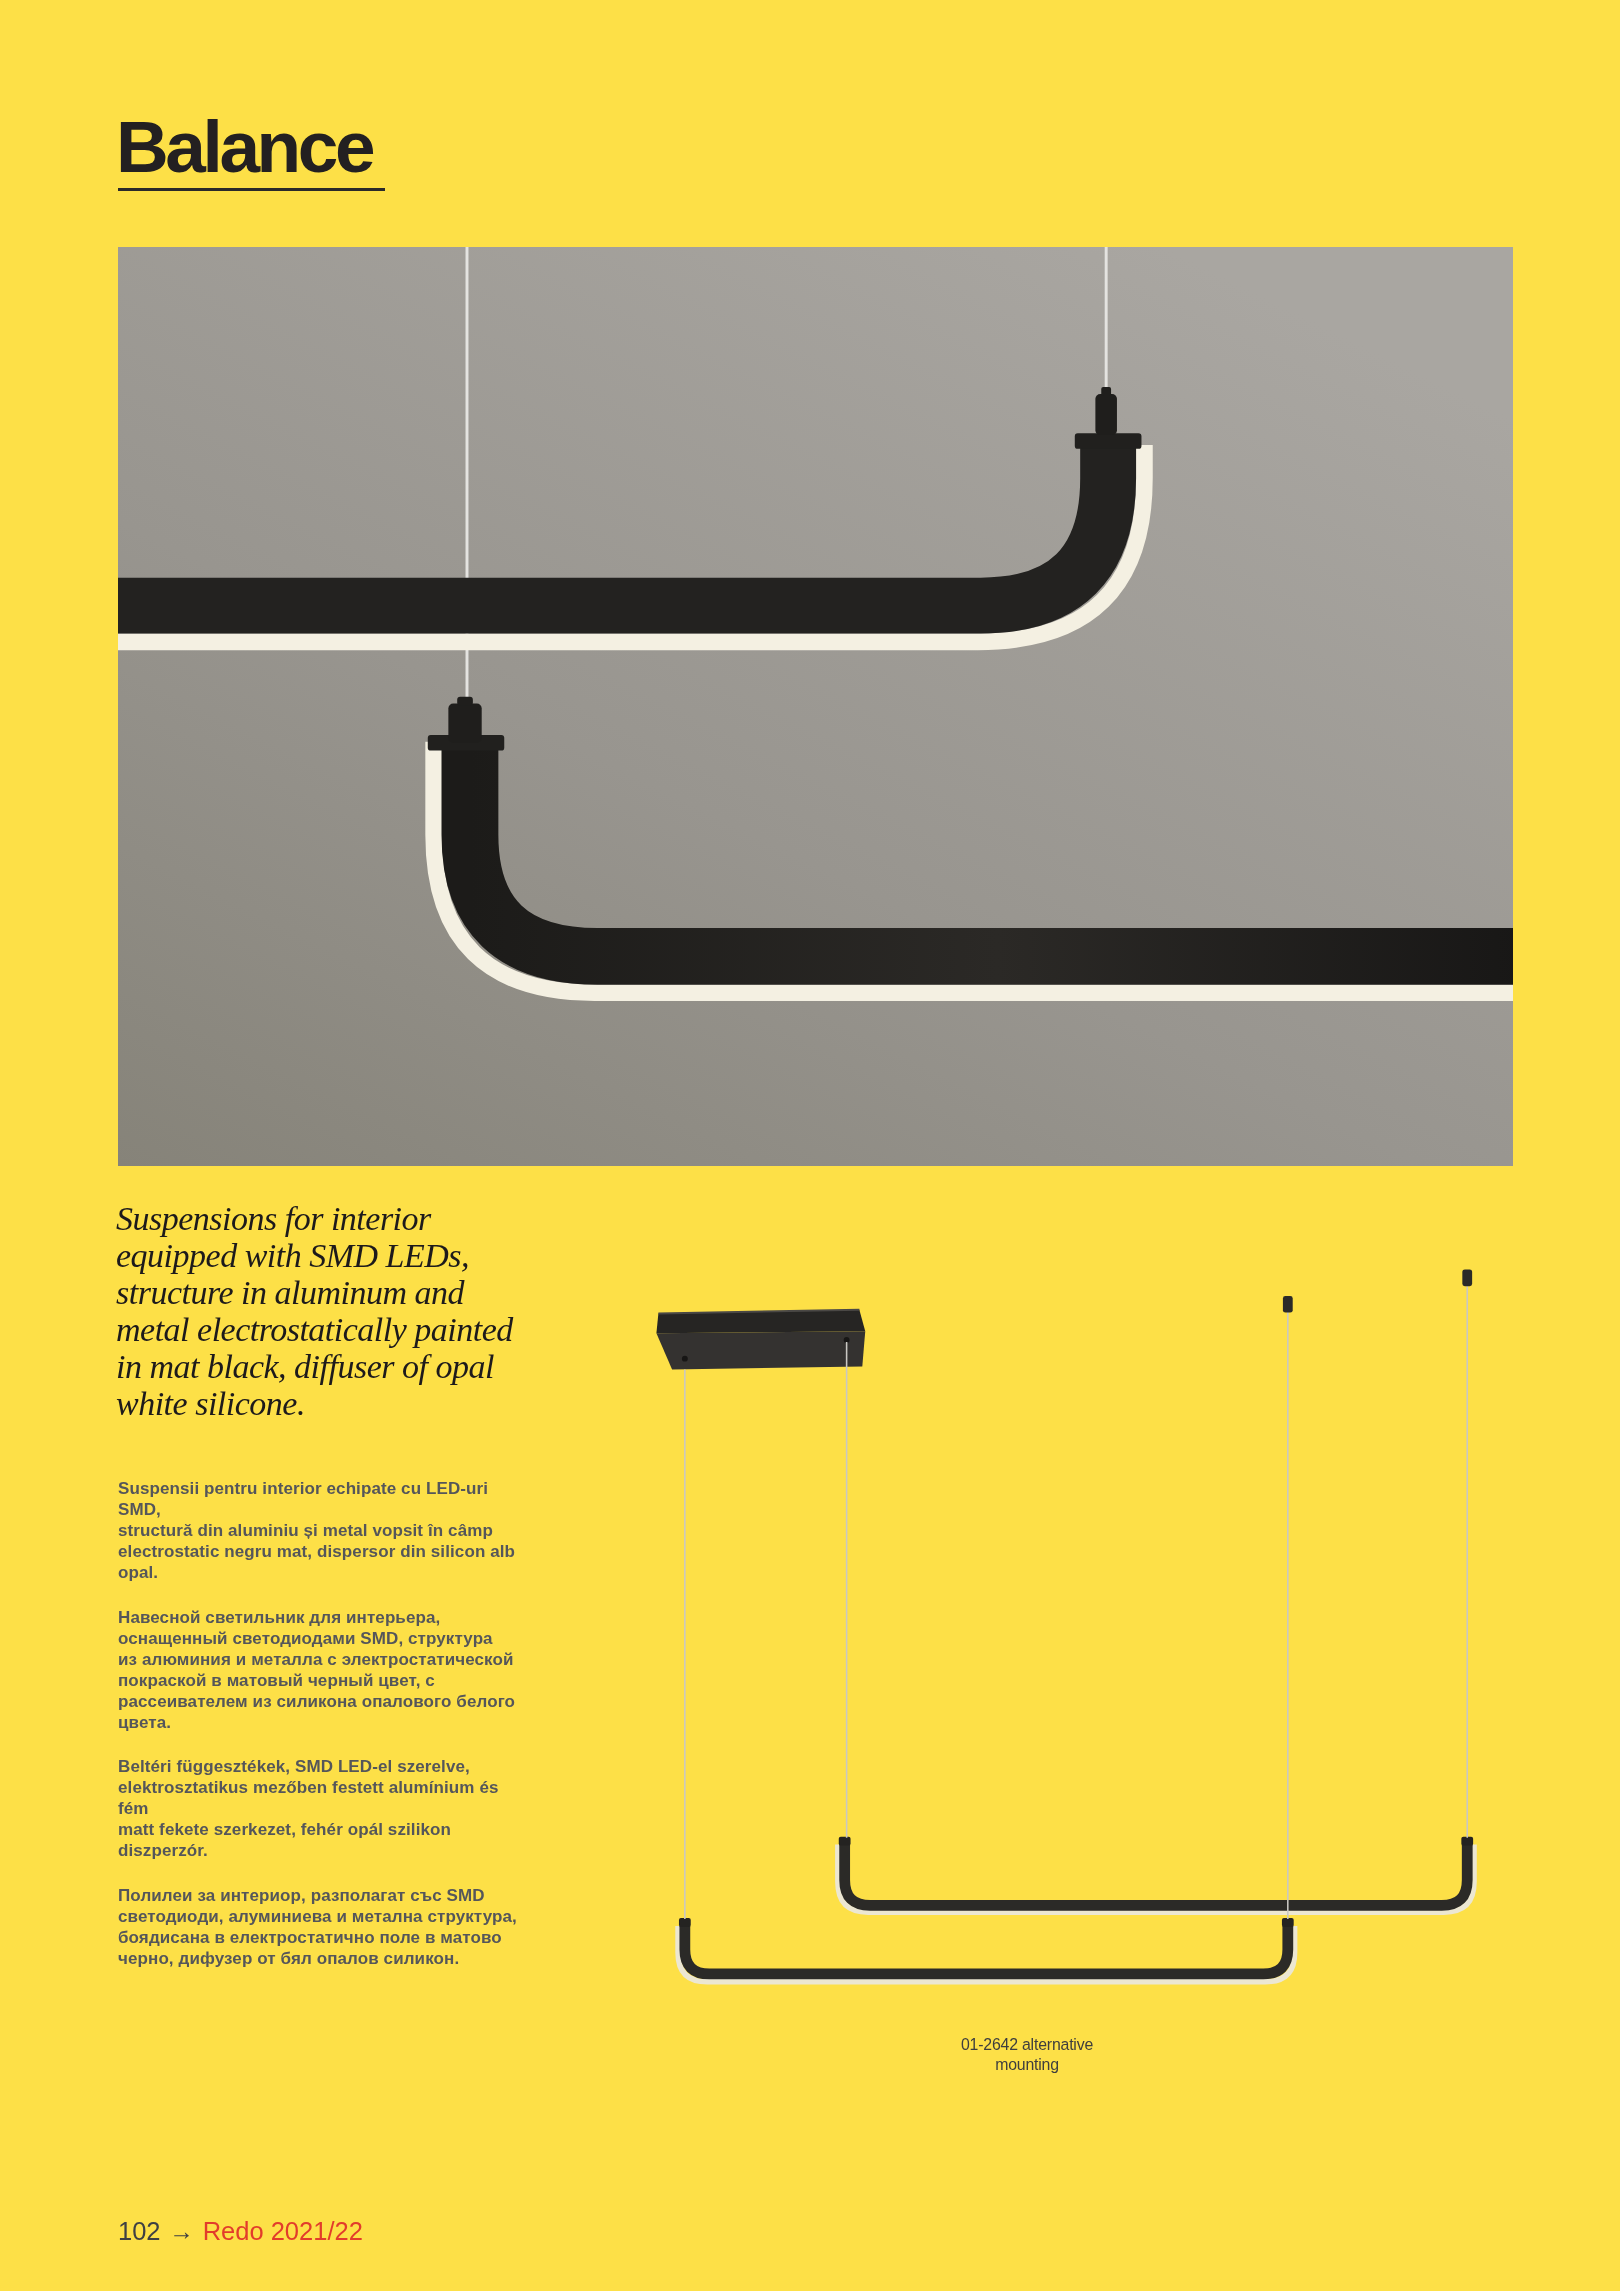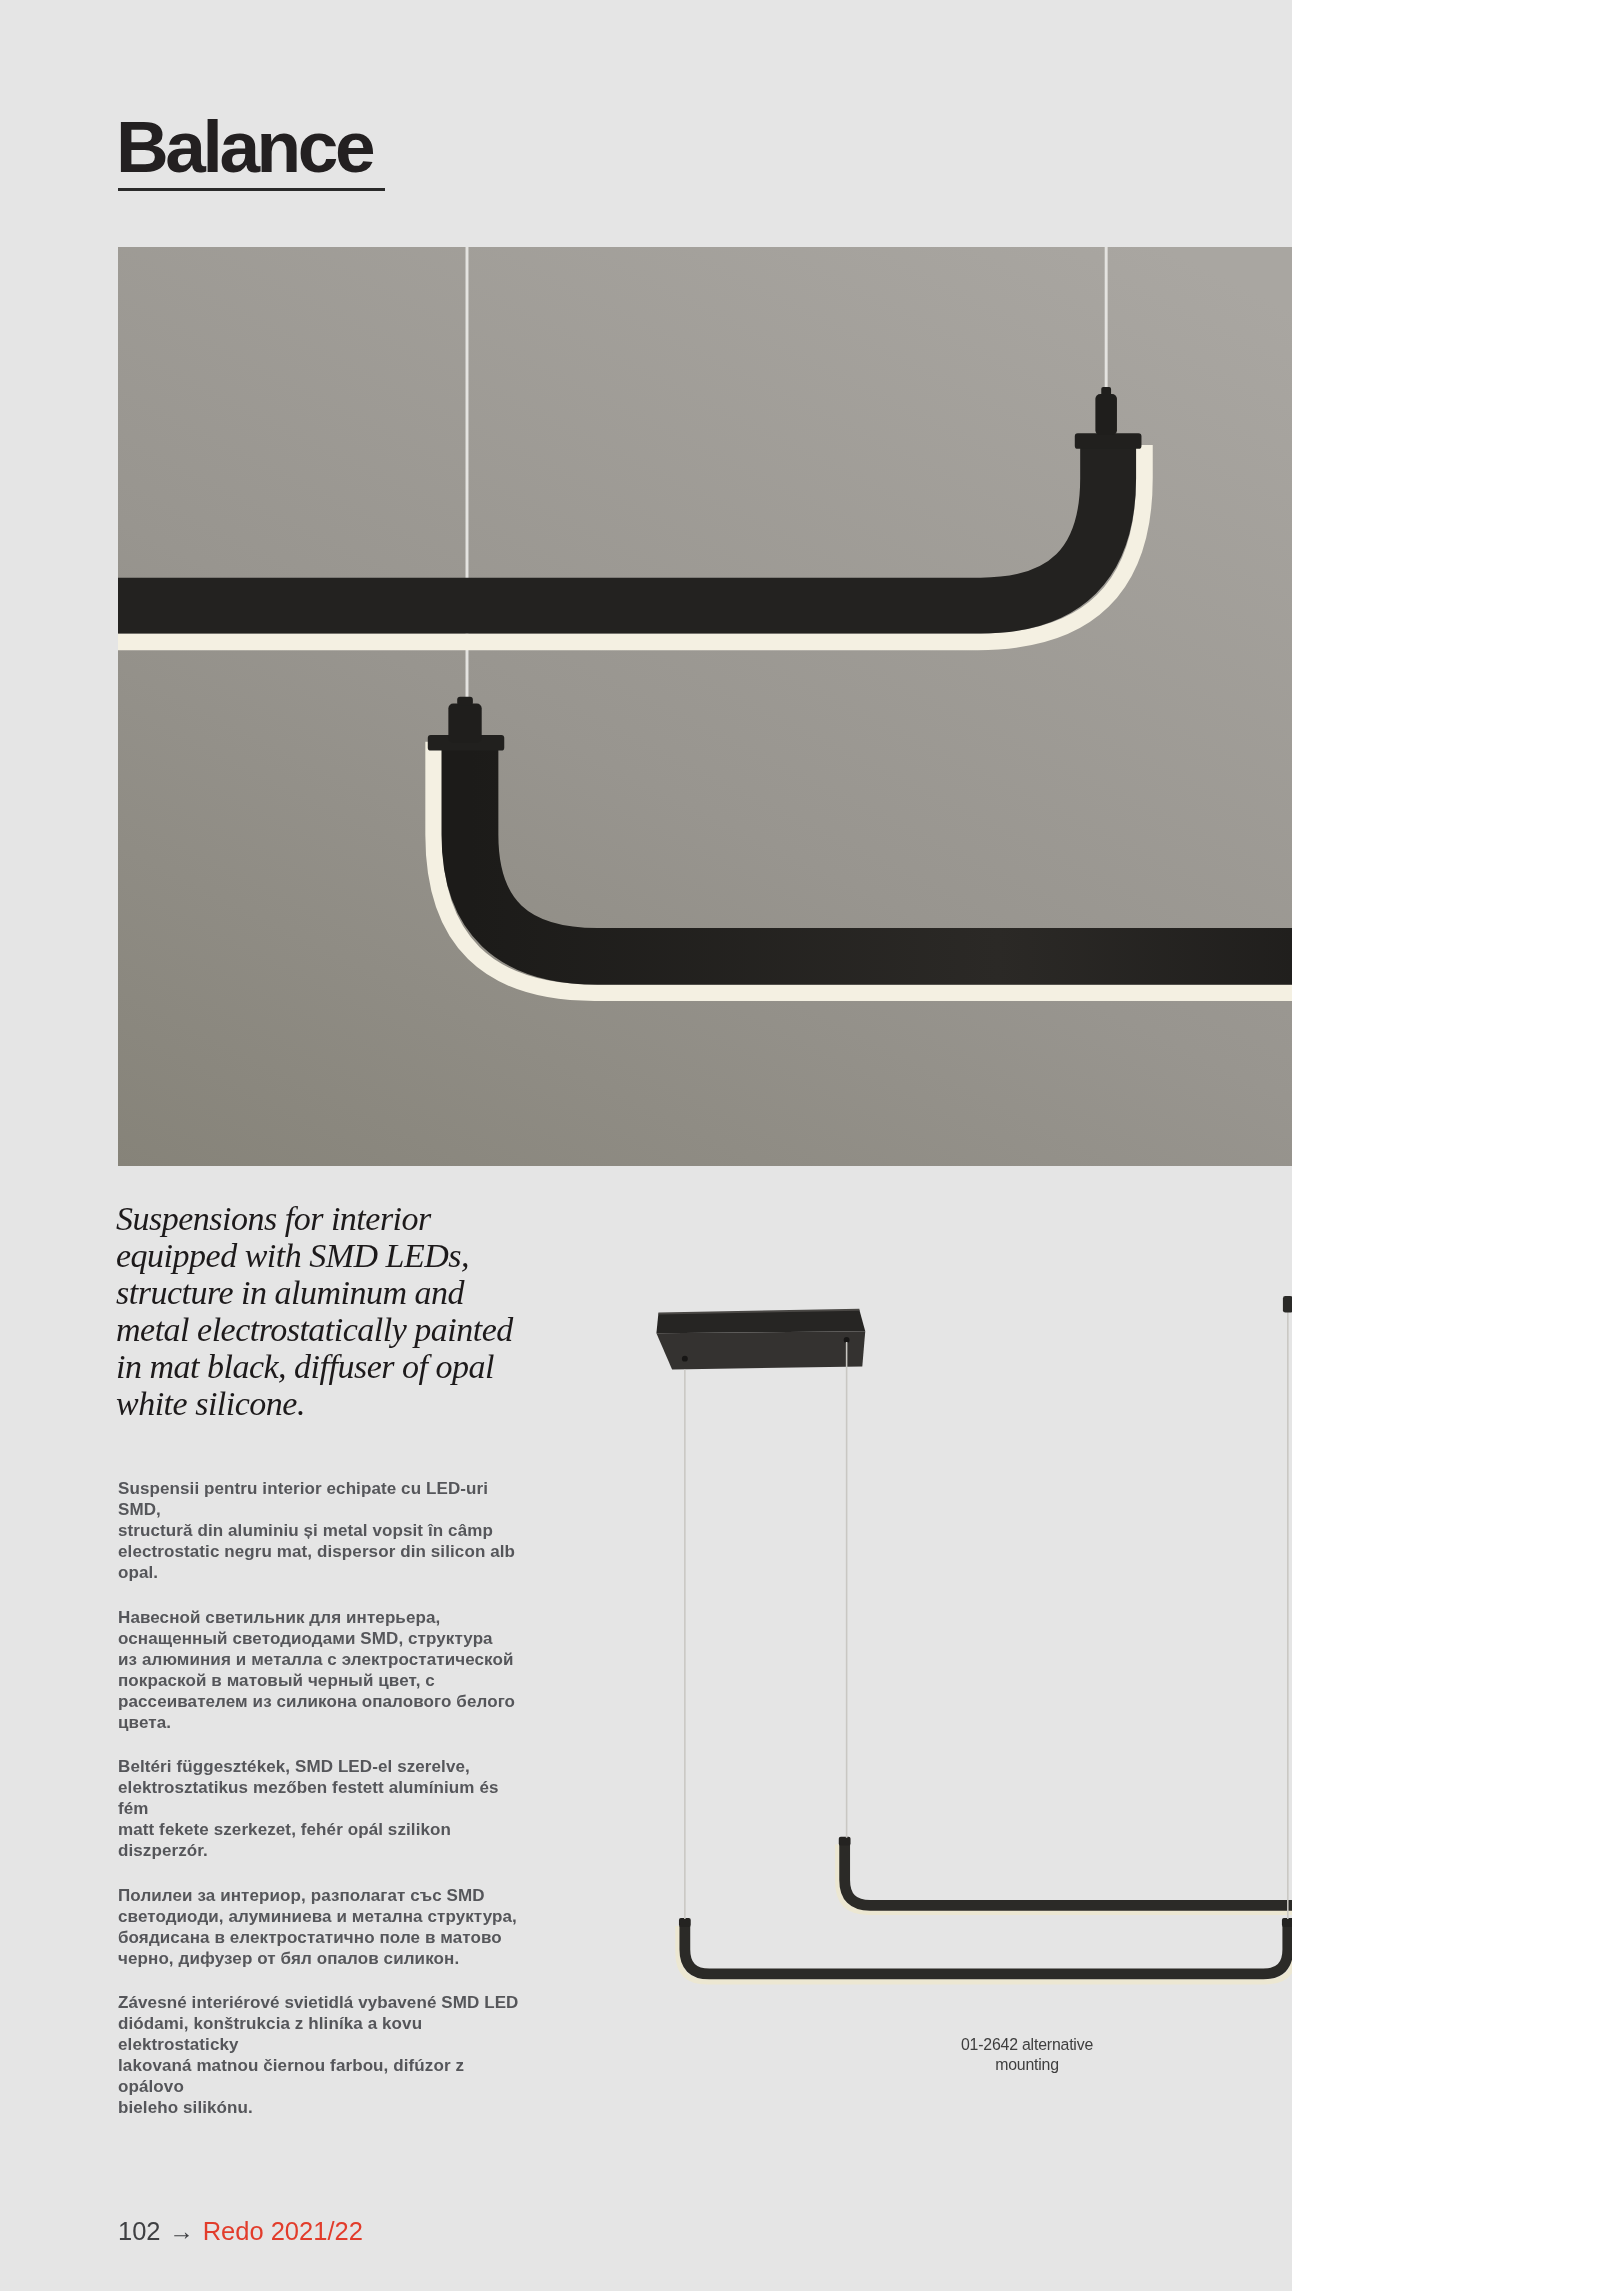--- a/index.html
+++ b/index.html
@@ -1,17 +1,17 @@
 <!DOCTYPE html>
 <html><head>
 <meta charset="utf-8">
 <style>
   html,body{margin:0;padding:0;background:#ffffff;}
   .page{
-    position:relative;width:1292px;height:2292px;background:#e5e5e5;
+    position:relative;width:1620px;height:2292px;background:#fde047;
     font-family:"Liberation Sans",sans-serif;overflow:hidden;
   }
   .title{
     position:absolute;left:116px;top:110px;margin:0;
     font-size:73px;line-height:1;font-weight:800;letter-spacing:-3.4px;
     color:#232021;
   }
   .title-underline{
     position:absolute;left:118px;top:188px;width:267px;height:2.9px;background:#2a2a2a;
   }
@@ -109,24 +109,20 @@
 покраской в матовый черный цвет, с
 рассеивателем из силикона опалового белого
 цвета.</p>
     <p>Beltéri függesztékek, SMD LED-el szerelve,
 elektrosztatikus mezőben festett alumínium és fém
 matt fekete szerkezet, fehér opál szilikon diszperzór.</p>
     <p>Полилеи за интериор, разполагат със SMD
 светодиоди, алуминиева и метална структура,
 боядисана в електростатично поле в матово
 черно, дифузер от бял опалов силикон.</p>
-    <p>Závesné interiérové svietidlá vybavené SMD LED
-diódami, konštrukcia z hliníka a kovu elektrostaticky
-lakovaná matnou čiernou farbou, difúzor z opálovo
-bieleho silikónu.</p>
   </div>
 
   <svg class="drawing" viewBox="0 0 920 840" preserveAspectRatio="none">
 
     <g>
       <polygon points="32,70 237,66 243,88 30,90" fill="#262523"></polygon>
       <polygon points="30,90 243,88 240,124 46,127" fill="#343230"></polygon>
       <line x1="32" y1="70" x2="237" y2="66" stroke="#4a4845" stroke-width="2"></line>
       <circle cx="59" cy="116" r="3" fill="#171615"></circle>
       <circle cx="224" cy="97" r="3" fill="#171615"></circle>

